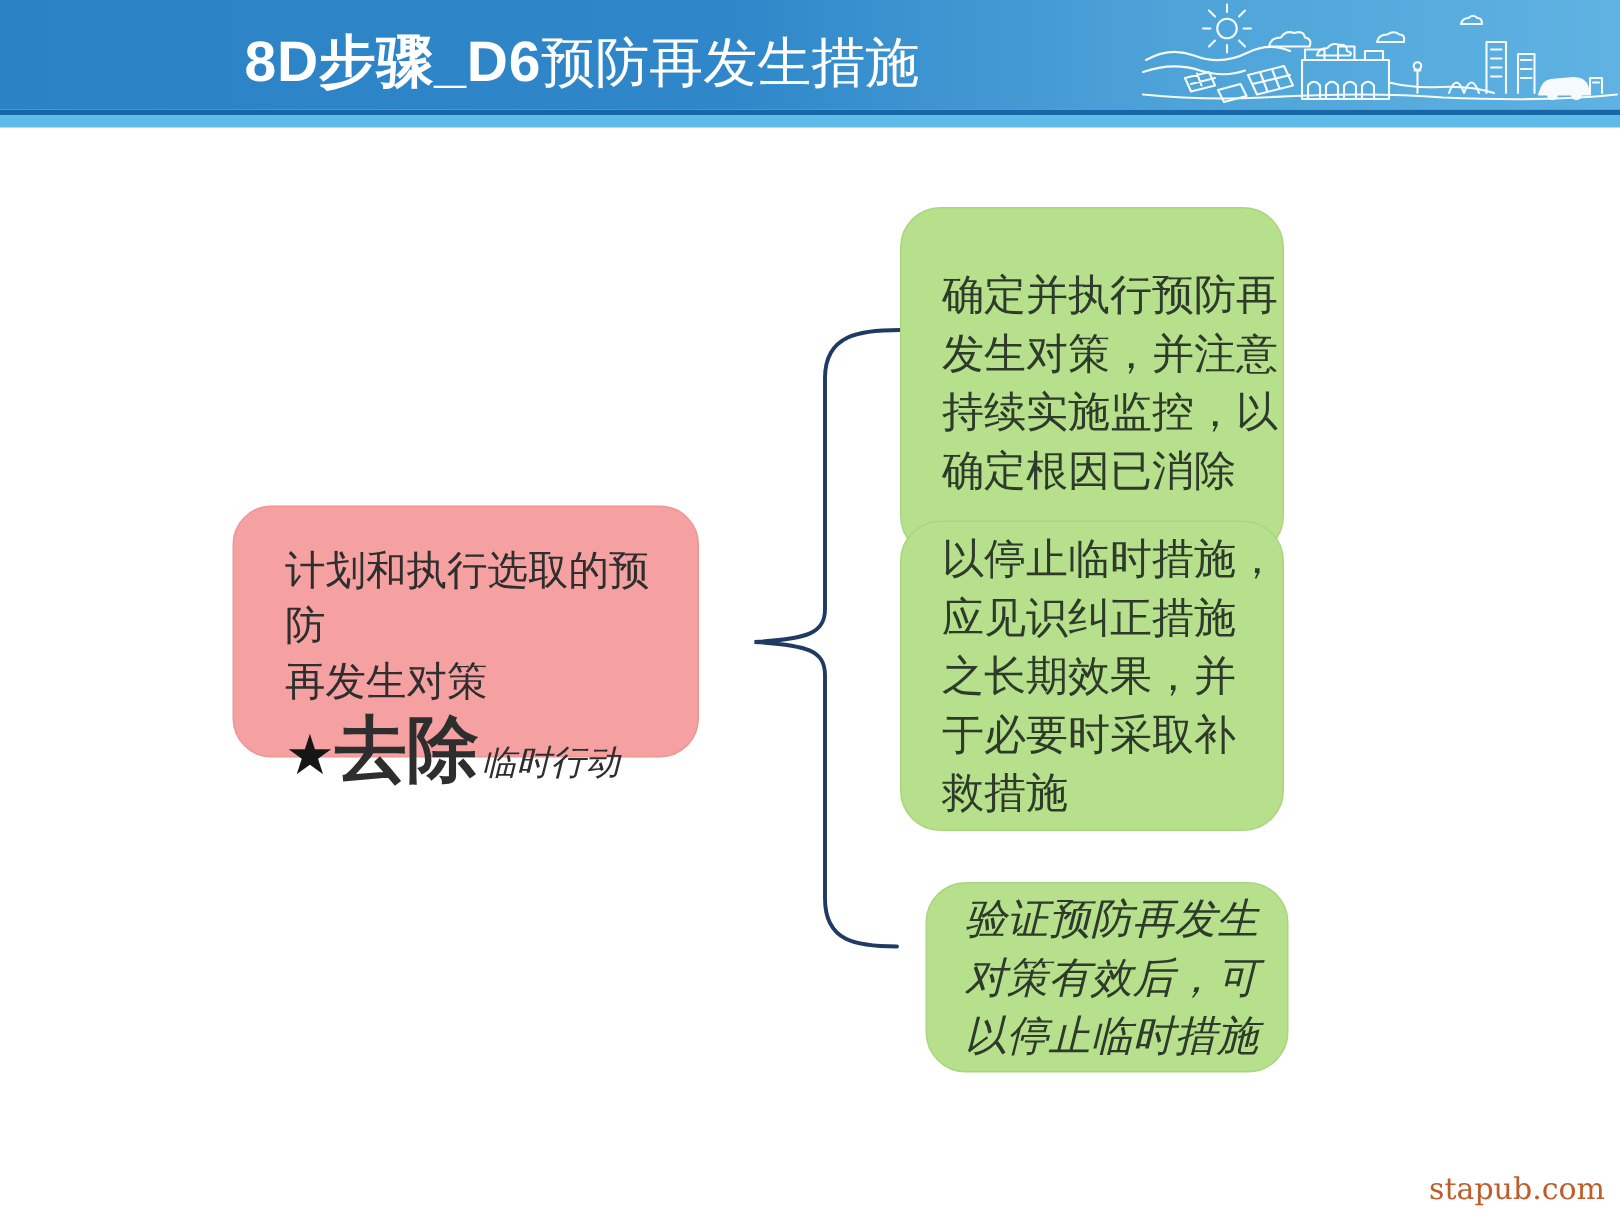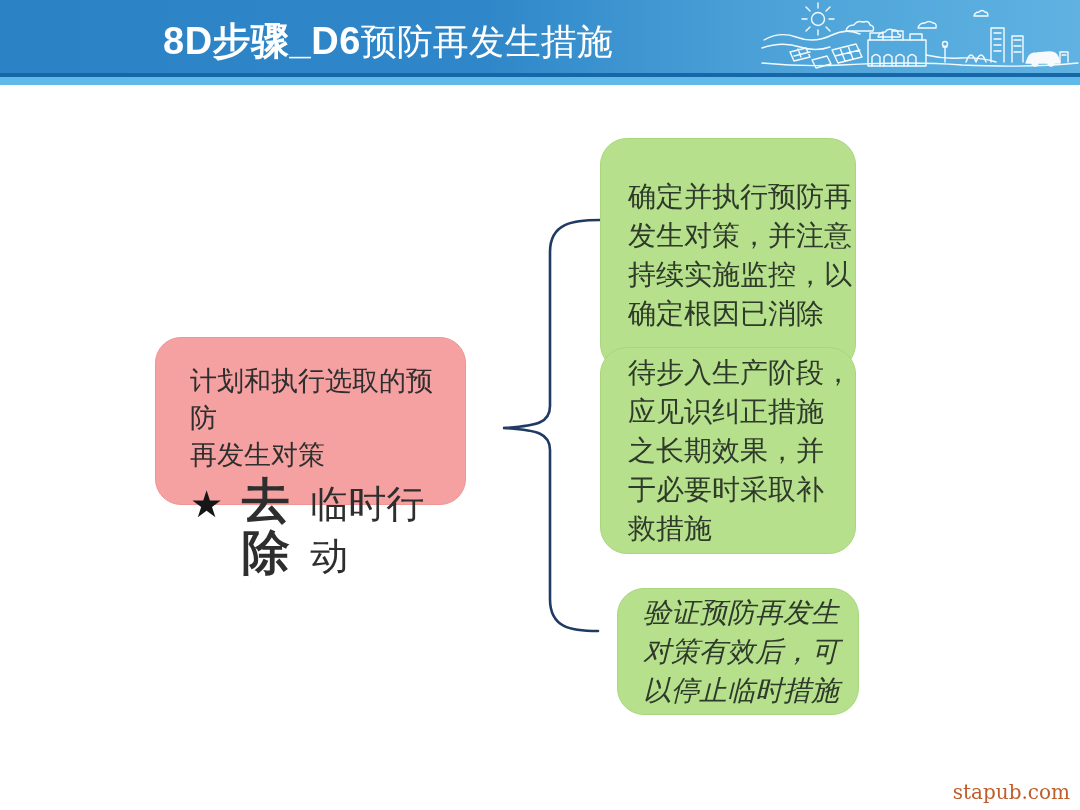--- a/index.html
+++ b/index.html
@@ -29,21 +29,21 @@
   
   .pink-box {
     position: absolute; left: 155px; top: 337px; width: 311px; height: 168px;
     background: #f5a1a1; border: 1.5px solid #f09494; border-radius: 26px;
     padding: 24px 20px 0 34px; color: #2e2e2e;
   }
   .pink-lines { font-size: 27px; line-height: 37px; white-space: pre-line; }
   .star-line { display: flex; align-items: baseline; margin-top: 1px; }
   .star-glyph { font-size: 37px; color: #161616; line-height: 52px; }
   .star-big   { font-size: 48px; font-weight: 700; line-height: 52px; text-align: center; }
-  .star-small { font-size: 38px; line-height: 52px; margin-left: 2px; }
+  .star-small { font-size: 23px; line-height: 52px; margin-left: 2px; font-style: italic; }
 
   .green-box {
     position: absolute; background: #b7e08c; border: 1.5px solid #a8d67c;
     border-radius: 27px; color: #2e3a2a;
     display: flex; align-items: center;
   }
   .green-text { font-size: 28px; line-height: 39px; white-space: pre-line; }
   .gbox-1 { left: 600px; top: 138px; width: 256px; height: 233px; padding-left: 27px; }
   .gbox-2 { left: 600px; top: 347px; width: 256px; height: 207px; padding-left: 27px; }
   .gbox-3 { left: 617px; top: 588px; width: 242px; height: 127px; padding-left: 25px; font-style: italic; }
@@ -128,21 +128,21 @@
     <path d="M105 10 C 78 10, 55 13, 55 42 L 55 196 C 55 212, 44 216, 8 218 C 44 220, 55 224, 55 240 L 55 389 C 55 418, 76 421, 103 421" fill="none" stroke="#1f3a63" stroke-width="2.6" stroke-linecap="round"></path>
   </svg>
 
   <div class="green-box gbox-1">
     <div class="green-text">确定并执行预防再
 发生对策，并注意
 持续实施监控，以
 确定根因已消除</div>
   </div>
   <div class="green-box gbox-2">
-    <div class="green-text">待步入生产阶段，
+    <div class="green-text">以停止临时措施，
 应见识纠正措施
 之长期效果，并
 于必要时采取补
 救措施</div>
   </div>
   <div class="green-box gbox-3">
     <div class="green-text">验证预防再发生
 对策有效后，可
 以停止临时措施</div>
   </div>

